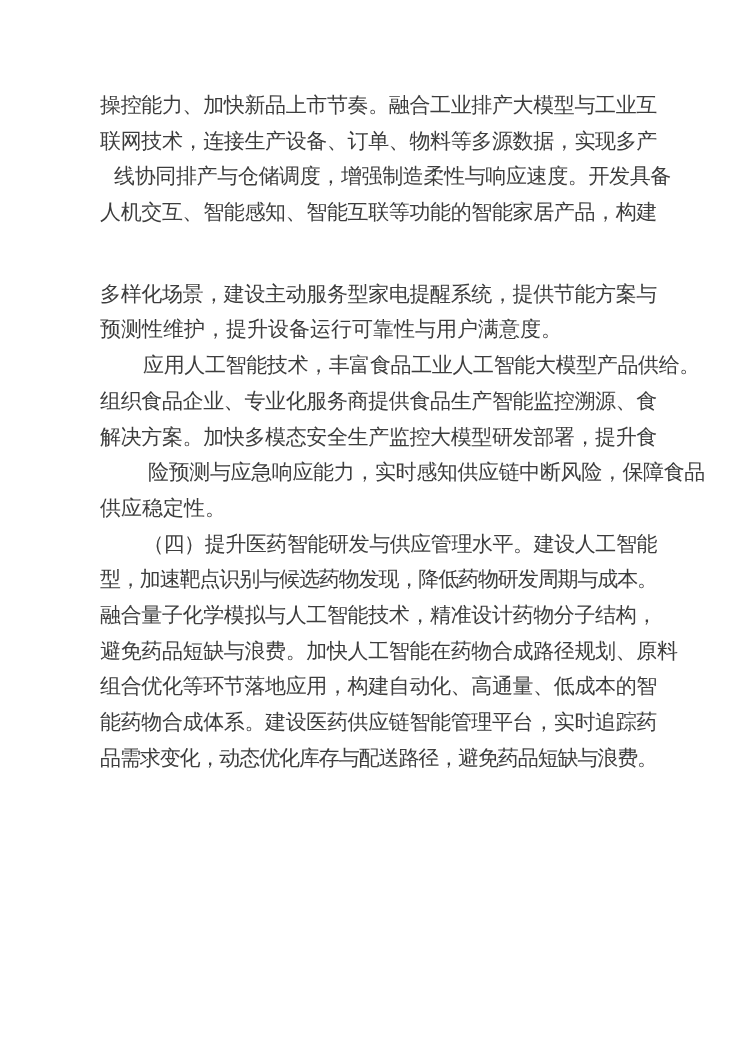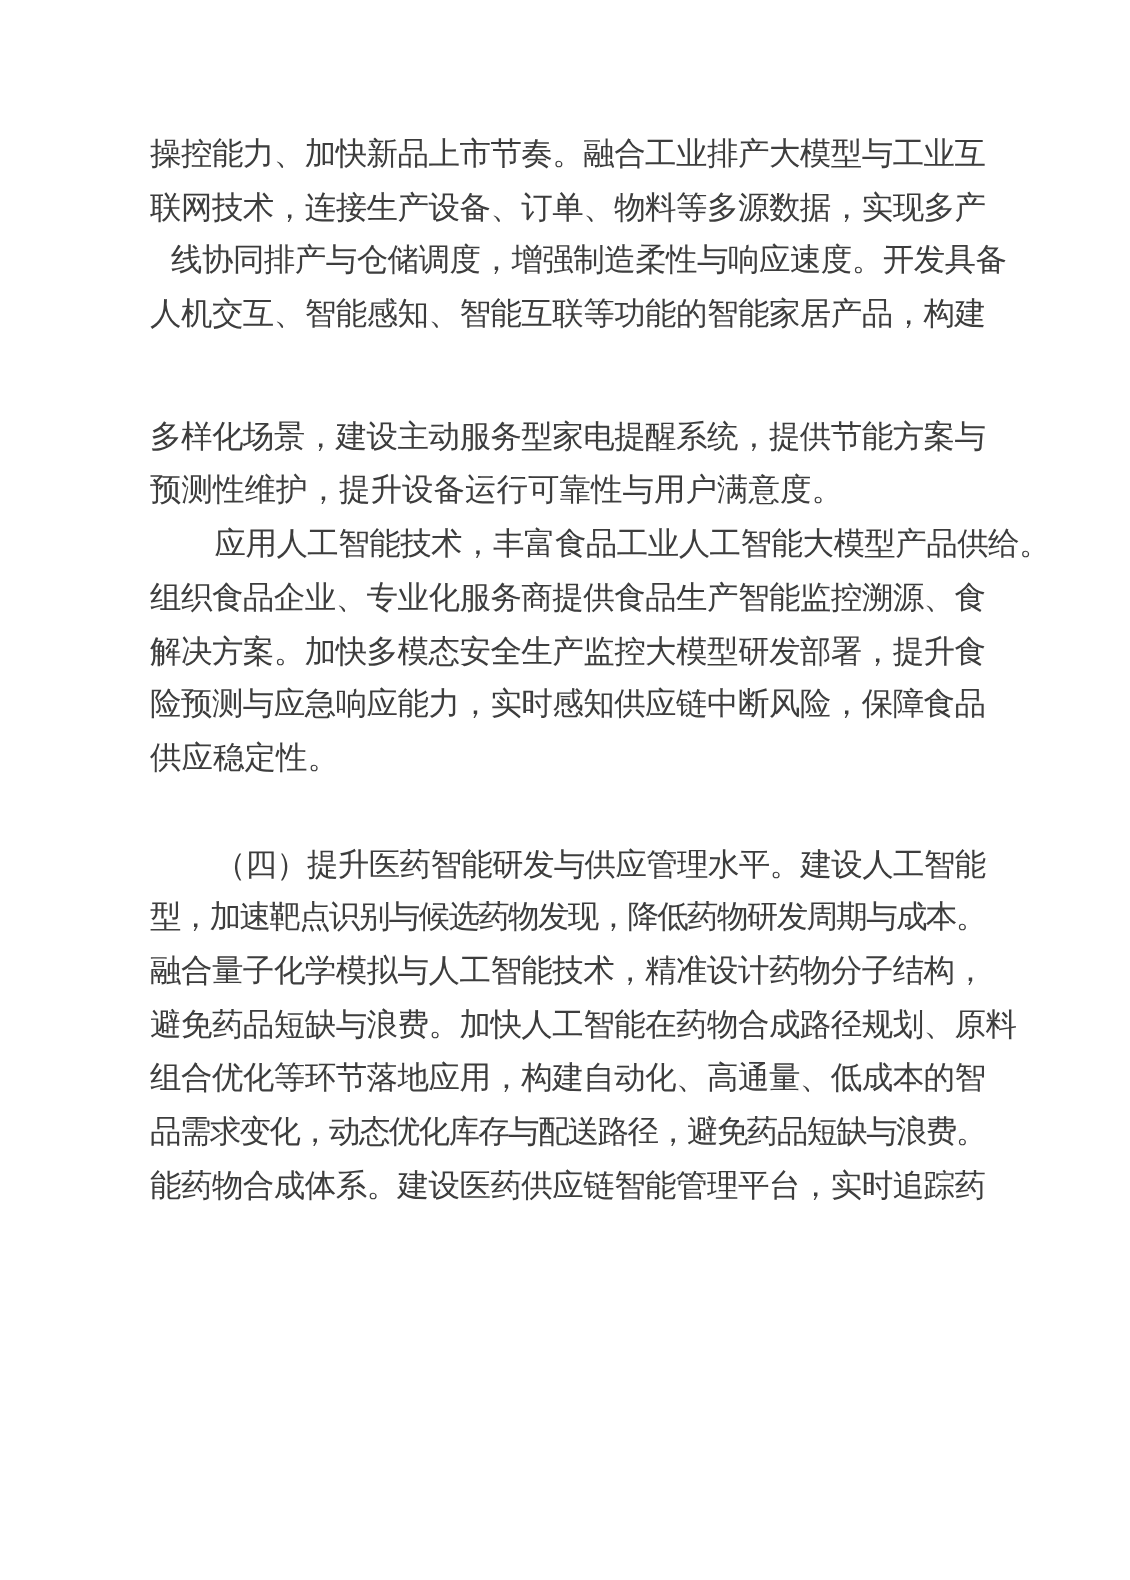--- a/index.html
+++ b/index.html
@@ -10,21 +10,21 @@
     margin:0;
     padding:0;
     background:#ffffff;
   }
   .paper{
     position:relative;
     width:753px;
     height:900px;
     background:var(--paper);
     overflow:hidden;
-    font-family:Liberation Mono, monospace;
+    font-family:Liberation Sans, sans-serif;
     color:var(--ink);
   }
   .text-block{
     position:absolute;
     left:100px;
     top:87px;
     width:557px;
   }
   .paragraph{
     margin:0;
@@ -70,29 +70,29 @@
         <div class="line fill" style="letter-spacing: -0.37037px;">联网技术，连接生产设备、订单、物料等多源数据，实现多产</div>
         <div class="line fill" style="letter-spacing: -0.37037px; margin-left: 14px;">线协同排产与仓储调度，增强制造柔性与响应速度。开发具备</div>
         <div class="line fill" style="letter-spacing: -0.37037px;">人机交互、智能感知、智能互联等功能的智能家居产品，构建</div>
         <div class="line fill" style="letter-spacing: -0.37037px; margin-top: 46px;">多样化场景，建设主动服务型家电提醒系统，提供节能方案与</div>
         <div class="line">预测性维护，提升设备运行可靠性与用户满意度。</div>
       </div>
       <div class="paragraph indent">
         <div class="line fill" style="letter-spacing: -0.37037px;">应用人工智能技术，丰富食品工业人工智能大模型产品供给。</div>
         <div class="line fill" style="letter-spacing: -0.37037px;">组织食品企业、专业化服务商提供食品生产智能监控溯源、食</div>
         <div class="line fill" style="letter-spacing: -0.37037px;">解决方案。加快多模态安全生产监控大模型研发部署，提升食</div>
-        <div class="line fill" style="letter-spacing: -0.37037px;">险预测与应急响应能力，实时感知供应链中断风险，保障食品</div>
+        <div class="line fill" style="letter-spacing: -0.37037px; margin-left: 48px;">险预测与应急响应能力，实时感知供应链中断风险，保障食品</div>
         <div class="line">供应稳定性。</div>
       </div>
       <div class="paragraph indent">
-        <div class="line fill" style="letter-spacing: -0.44px; margin-top: 35px;">（四）提升医药智能研发与供应管理水平。建设人工智能</div>
+        <div class="line fill" style="letter-spacing: -0.44px;">（四）提升医药智能研发与供应管理水平。建设人工智能</div>
         <div class="line fill" style="letter-spacing: -1.10714px;">型，加速靶点识别与候选药物发现，降低药物研发周期与成本。</div>
         <div class="line fill" style="letter-spacing: -0.37037px;">融合量子化学模拟与人工智能技术，精准设计药物分子结构，</div>
         <div class="line fill" style="letter-spacing: -0.37037px;">避免药品短缺与浪费。加快人工智能在药物合成路径规划、原料</div>
         <div class="line fill" style="letter-spacing: -0.37037px;">组合优化等环节落地应用，构建自动化、高通量、低成本的智</div>
+        <div class="line fill" style="letter-spacing: -0.37037px;">能药物合成体系。建设医药供应链智能管理平台，实时追踪药</div>
         <div class="line" style="letter-spacing: -1.10714px;">品需求变化，动态优化库存与配送路径，避免药品短缺与浪费。</div>
-        <div class="line fill" style="letter-spacing: -0.37037px;">能药物合成体系。建设医药供应链智能管理平台，实时追踪药</div>
       </div>
     </main>
   <footer class="page-footer">
     <span class="page-number">5</span>
   </footer>
 </div>
 
 </body></html>

